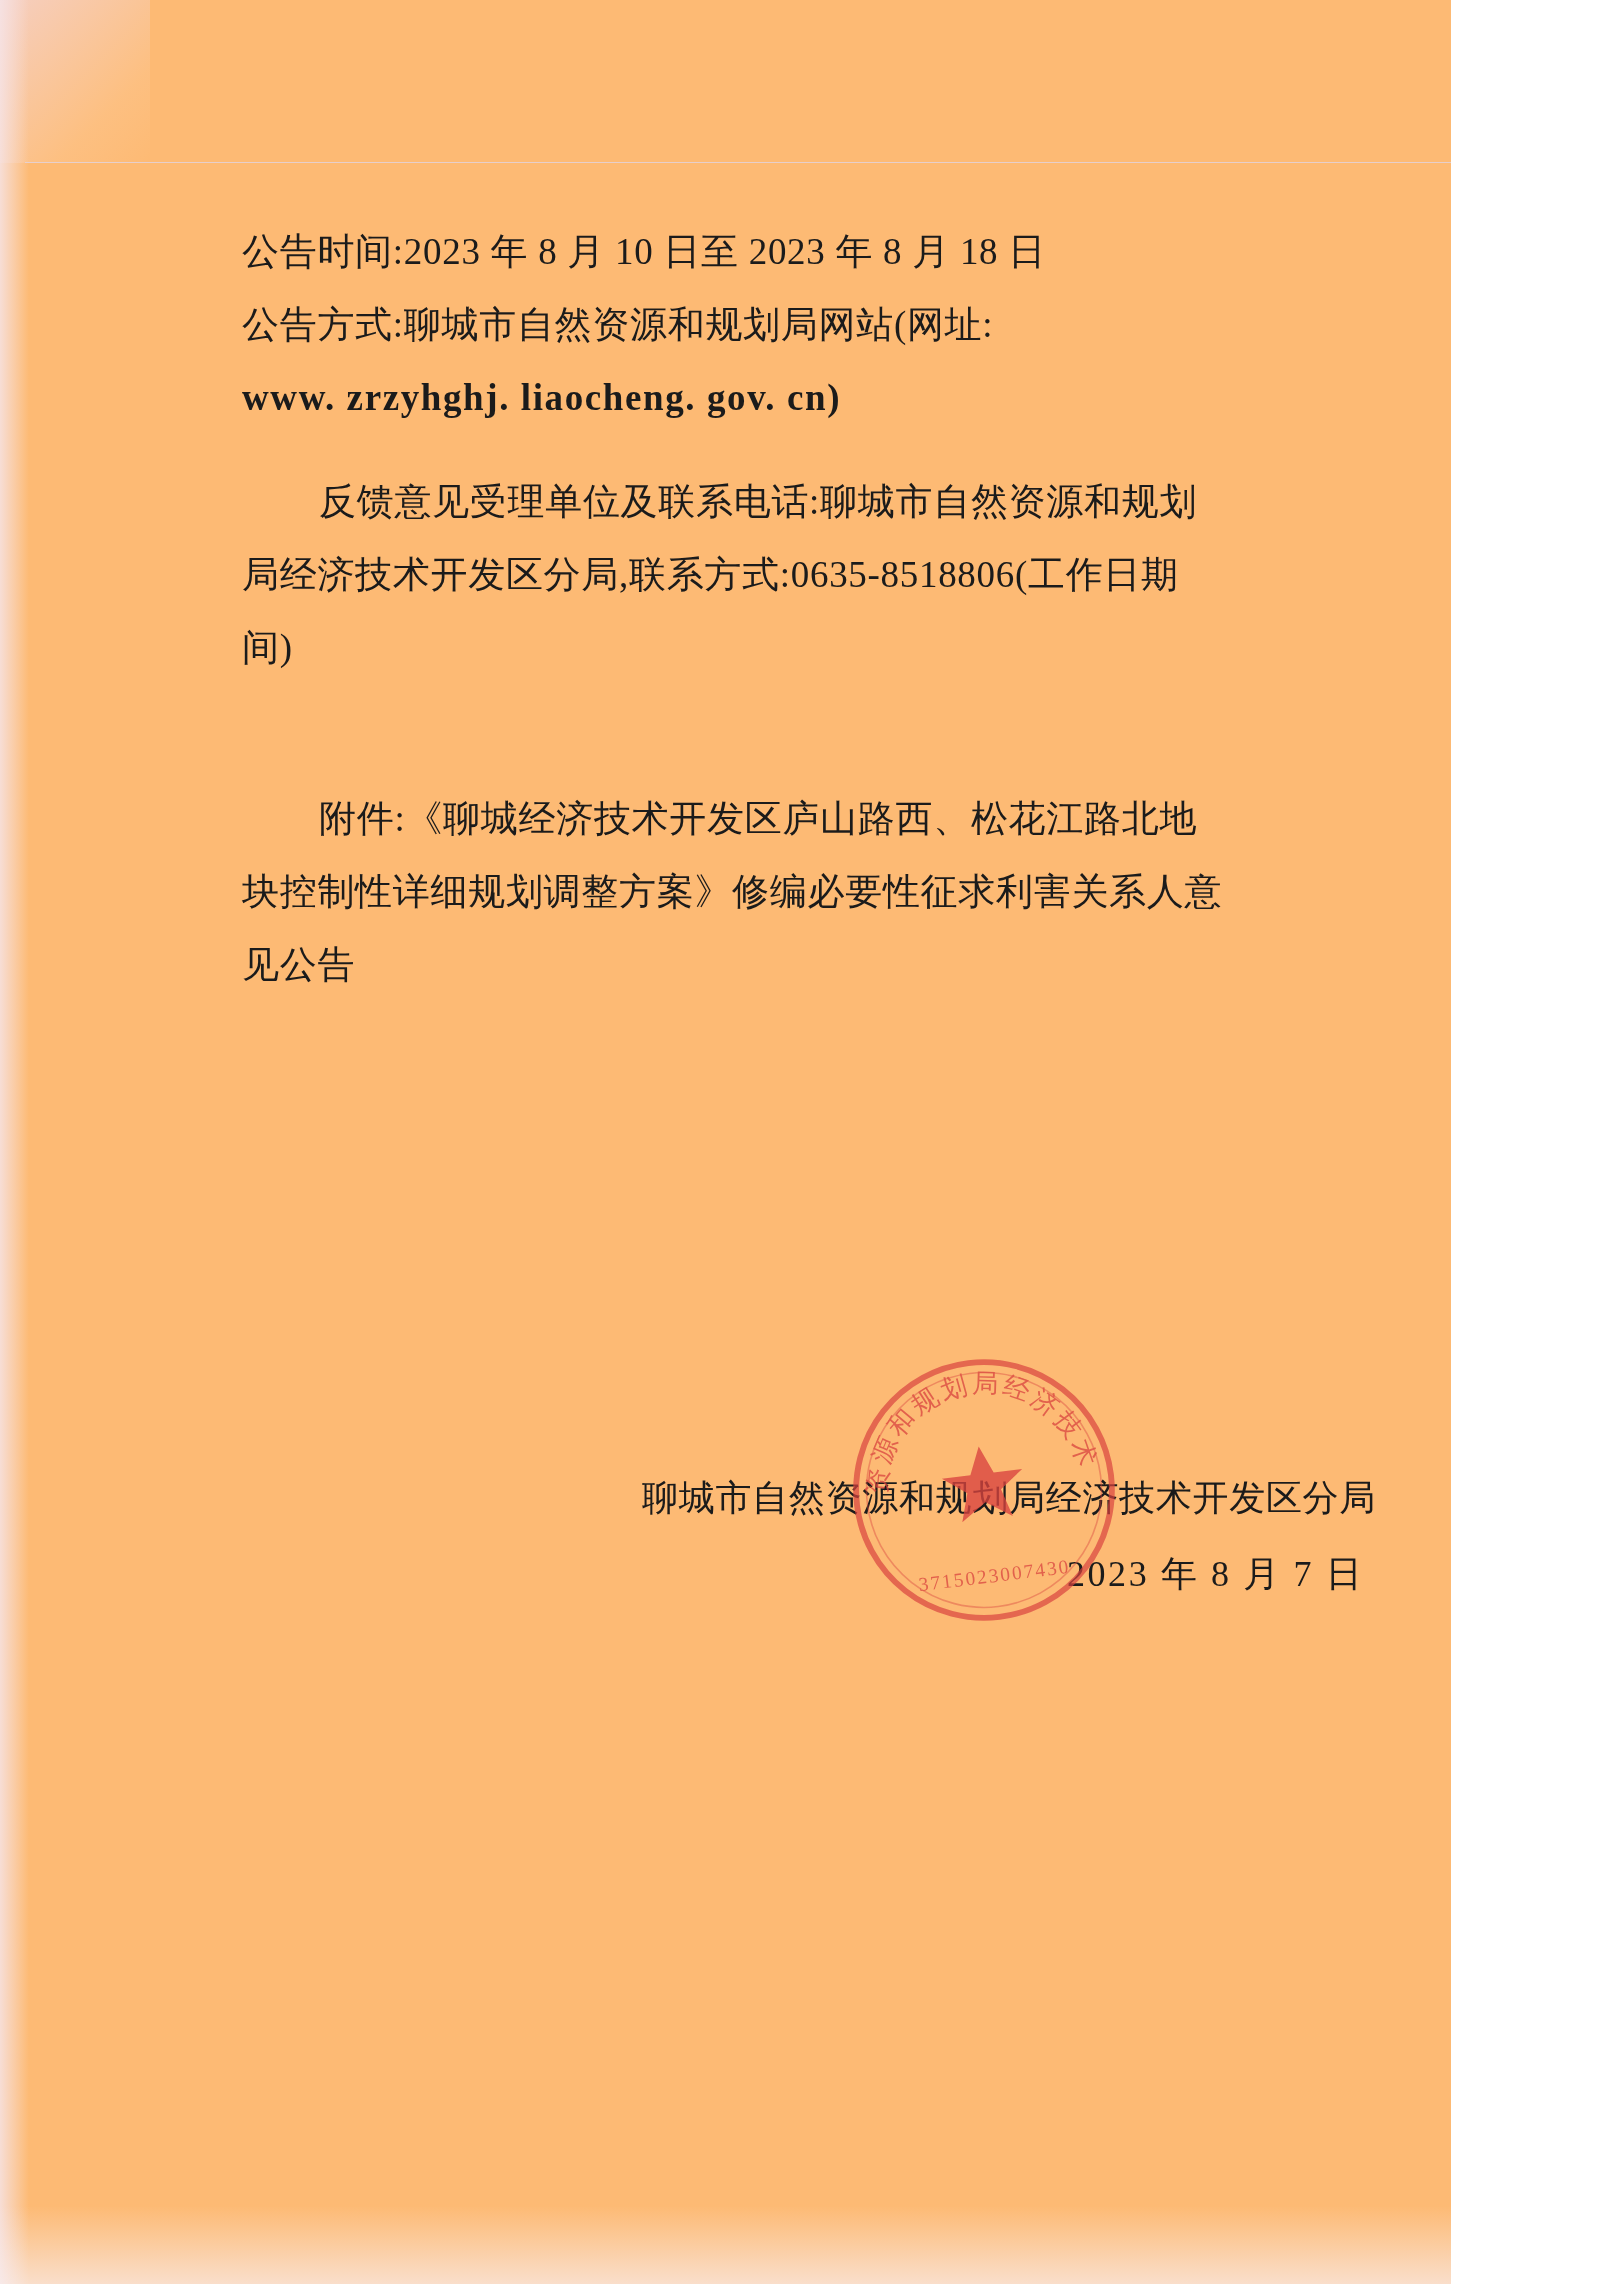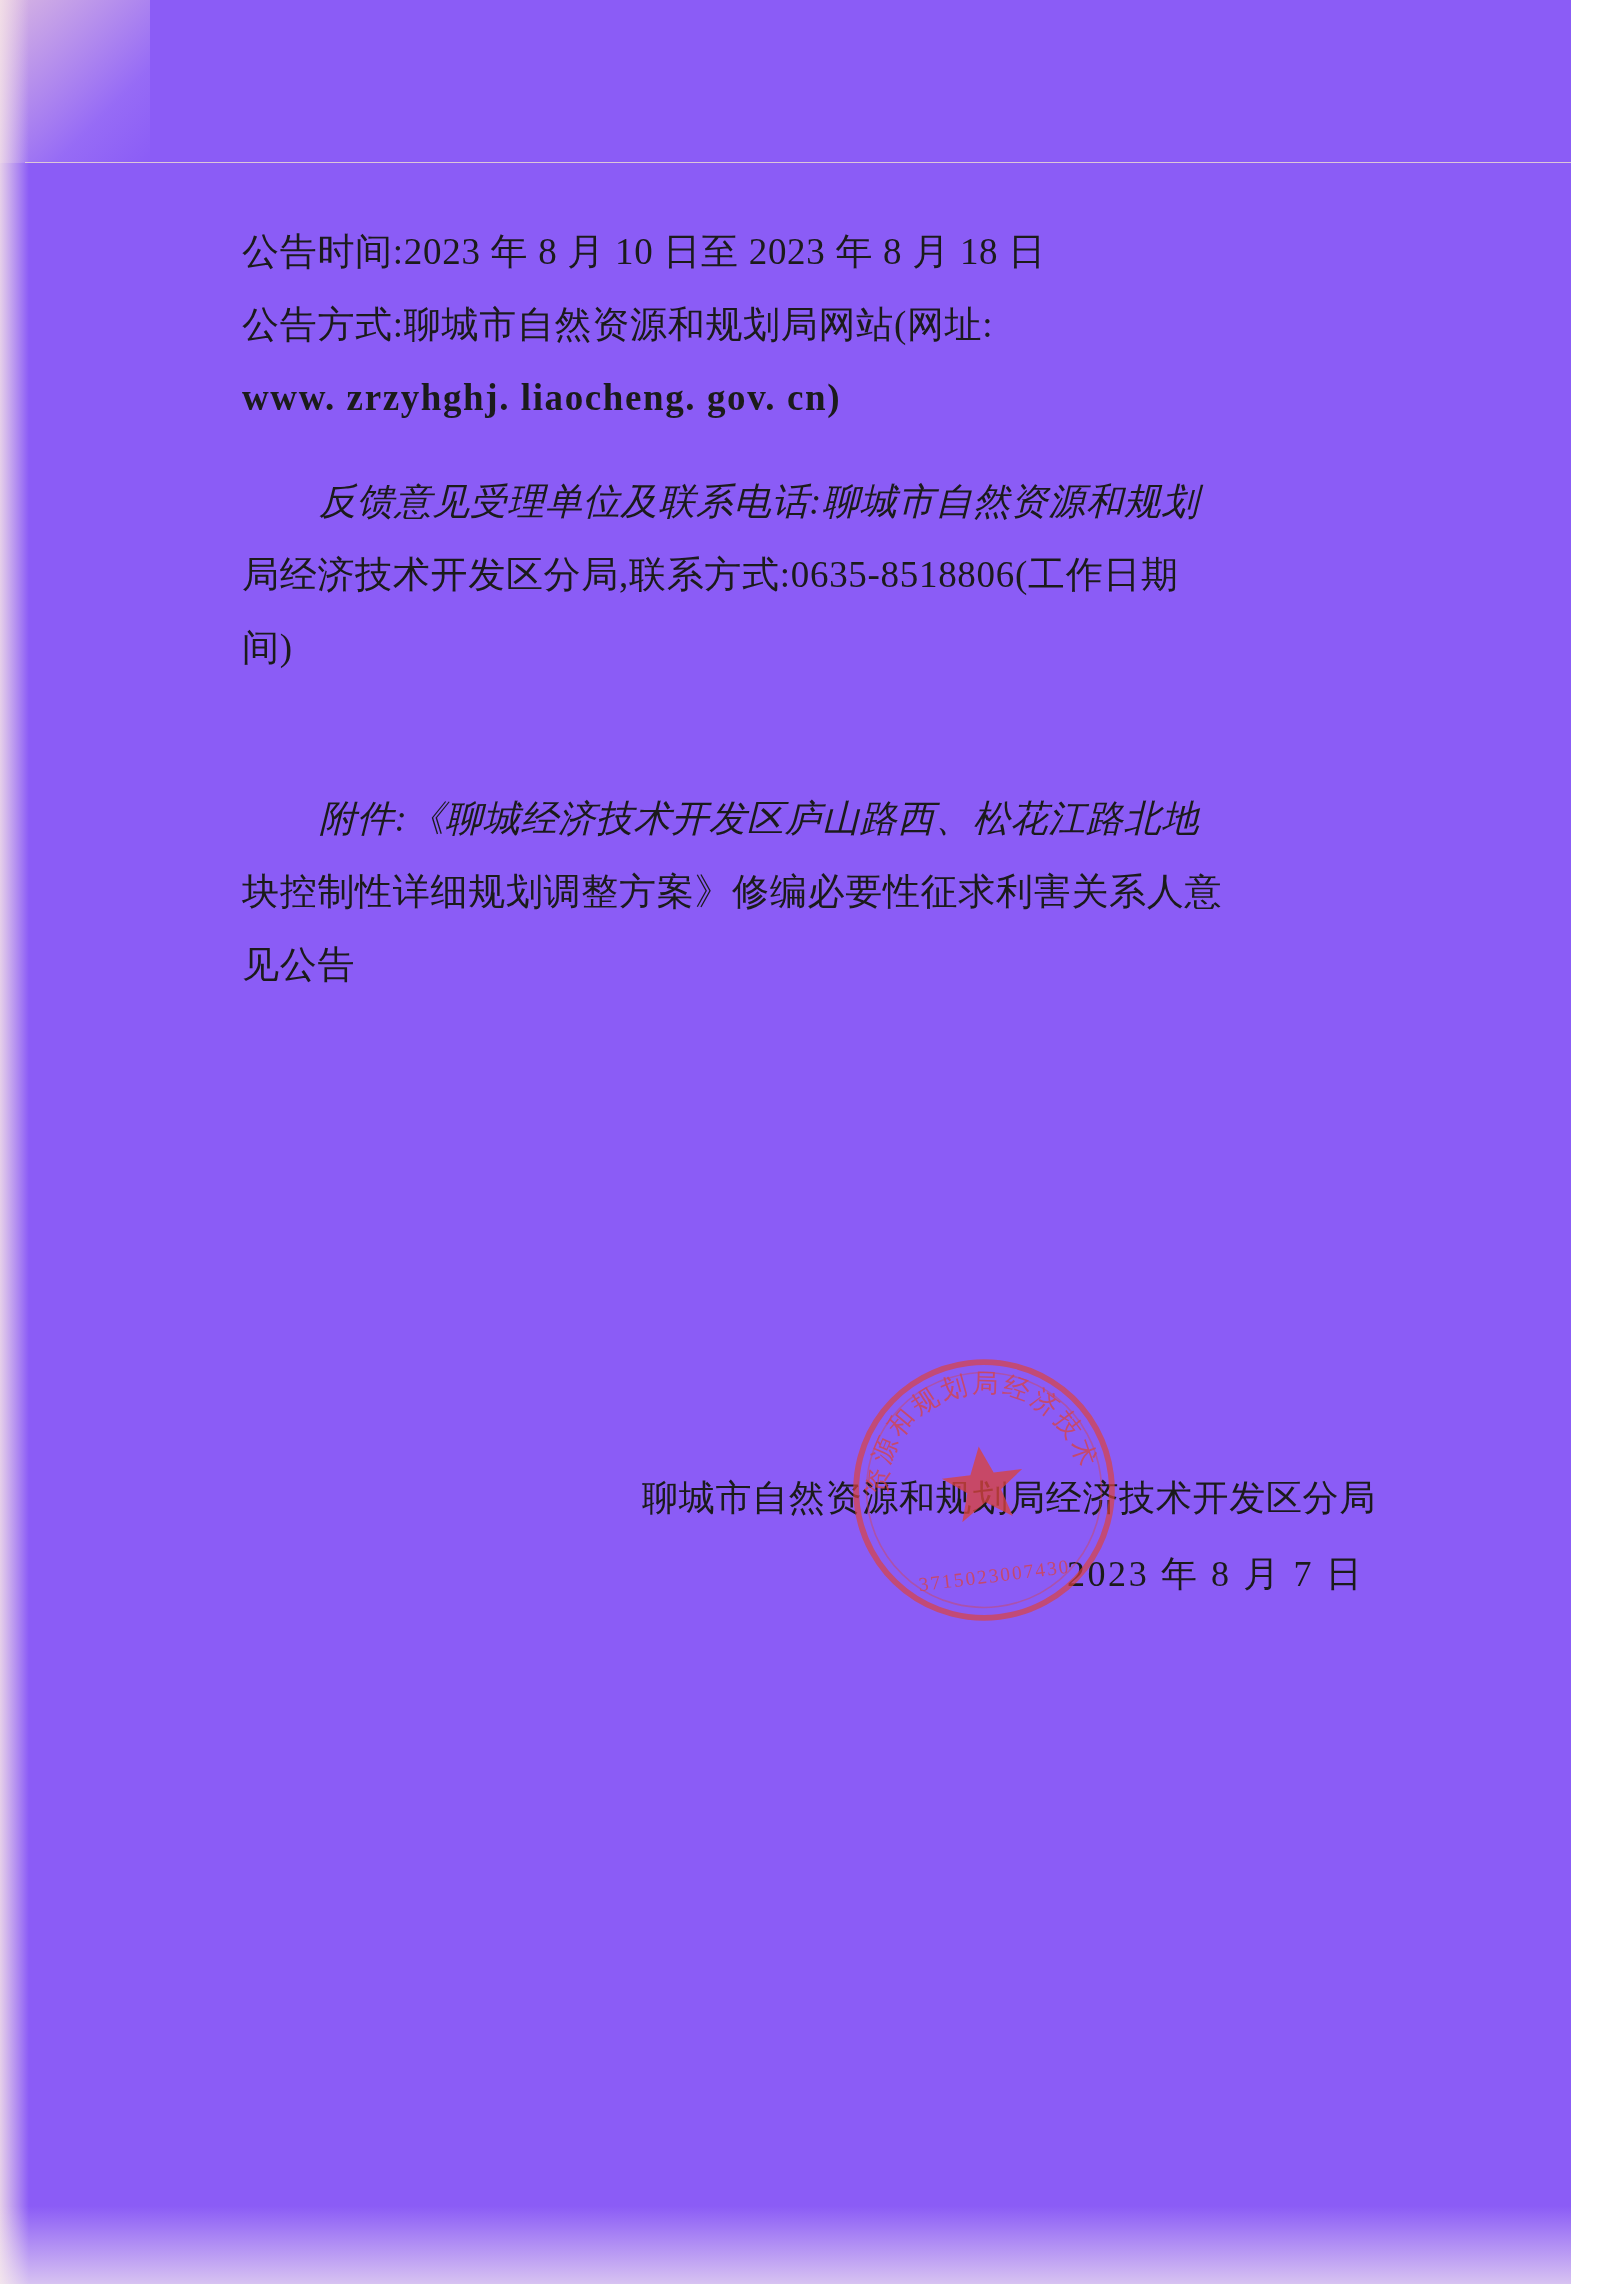--- a/index.html
+++ b/index.html
@@ -5,23 +5,23 @@
   html, body {
     margin: 0;
     padding: 0;
     background: #ffffff;
   }
   body {
     font-family: "Liberation Serif", "DejaVu Serif", serif;
   }
   .page {
     position: relative;
-    width: 1571px;
+    width: 1451px;
     height: 2284px;
-    background: #8b5cf6;
+    background: #fdba74;
     overflow: hidden;
   }
   
   .scan-tint-top {
     position: absolute;
     left: 0;
     top: 0;
     width: 150px;
     height: 163px;
     background: linear-gradient(135deg, rgba(243, 214, 219, 0.75), rgba(250, 240, 242, 0.1) 70%, rgba(255,255,255,0) 100%);
@@ -64,21 +64,20 @@
 
   .line {
     font-size: 37px;
     line-height: 73px;
     color: #1b1b1b;
     letter-spacing: 0.7px;
     white-space: nowrap;
   }
   .indent {
     text-indent: 77px;
-    font-style: italic;
   }
   .mono-url {
     font-family: "Liberation Serif", "DejaVu Serif", serif;
     letter-spacing: 1.6px;
     font-weight: bold;
   }
   .gap-small { height: 31px; }
   .gap-block { height: 98px; }
 
   .sign-block {

